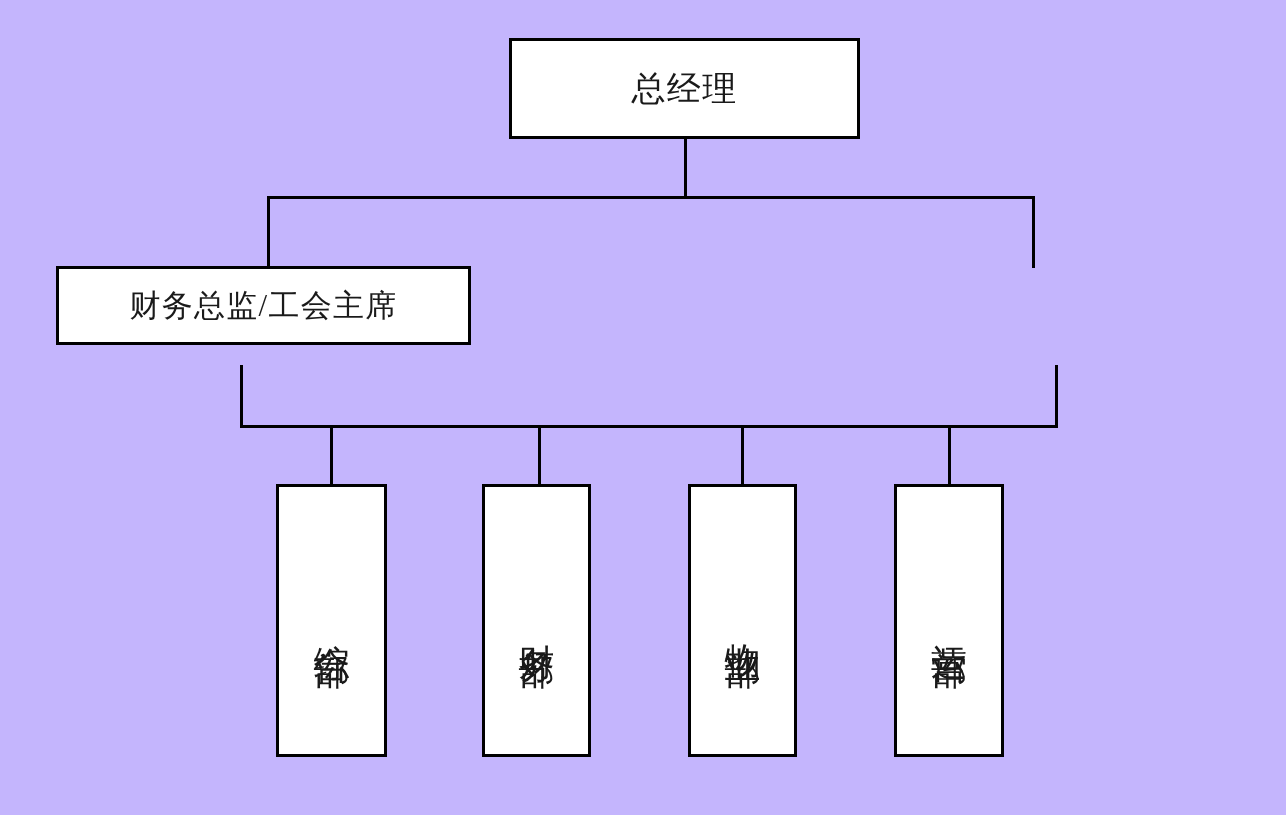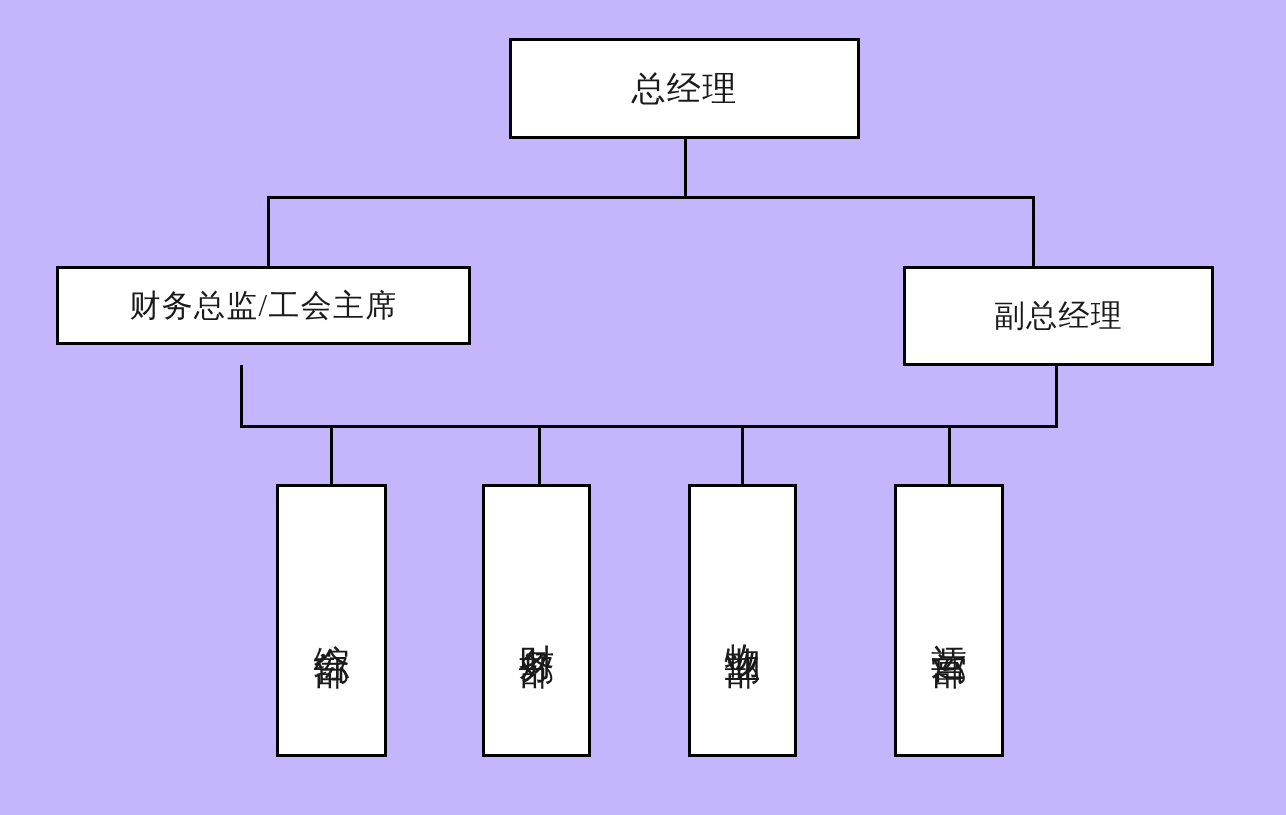--- a/index.html
+++ b/index.html
@@ -67,23 +67,20 @@
   <div class="conn v" style="left: 948px; top: 425px; height: 60px;"></div>
 
   <div class="node level-1" style="left: 509px; top: 38px; width: 351px; height: 101px;">
     <span class="node-label">总经理</span>
   </div>
 
   <div class="node level-2" style="left: 56px; top: 266px; width: 415px; height: 79px;">
     <span class="node-label">财务总监/工会主席</span>
   </div>
 
-  <div class="node level-2" style="left: 903px; top: 266px; width: 311px; height: 100px;">
-    <span class="node-label">副总经理</span>
-  </div>
 
   <div class="node dept" style="left: 276px; top: 484px; width: 111px; height: 273px;">
     <span class="node-label">综合部</span>
   </div>
 
   <div class="node dept" style="left: 482px; top: 484px; width: 109px; height: 273px;">
     <span class="node-label">财务部</span>
   </div>
 
   <div class="node dept" style="left: 688px; top: 484px; width: 109px; height: 273px;">

